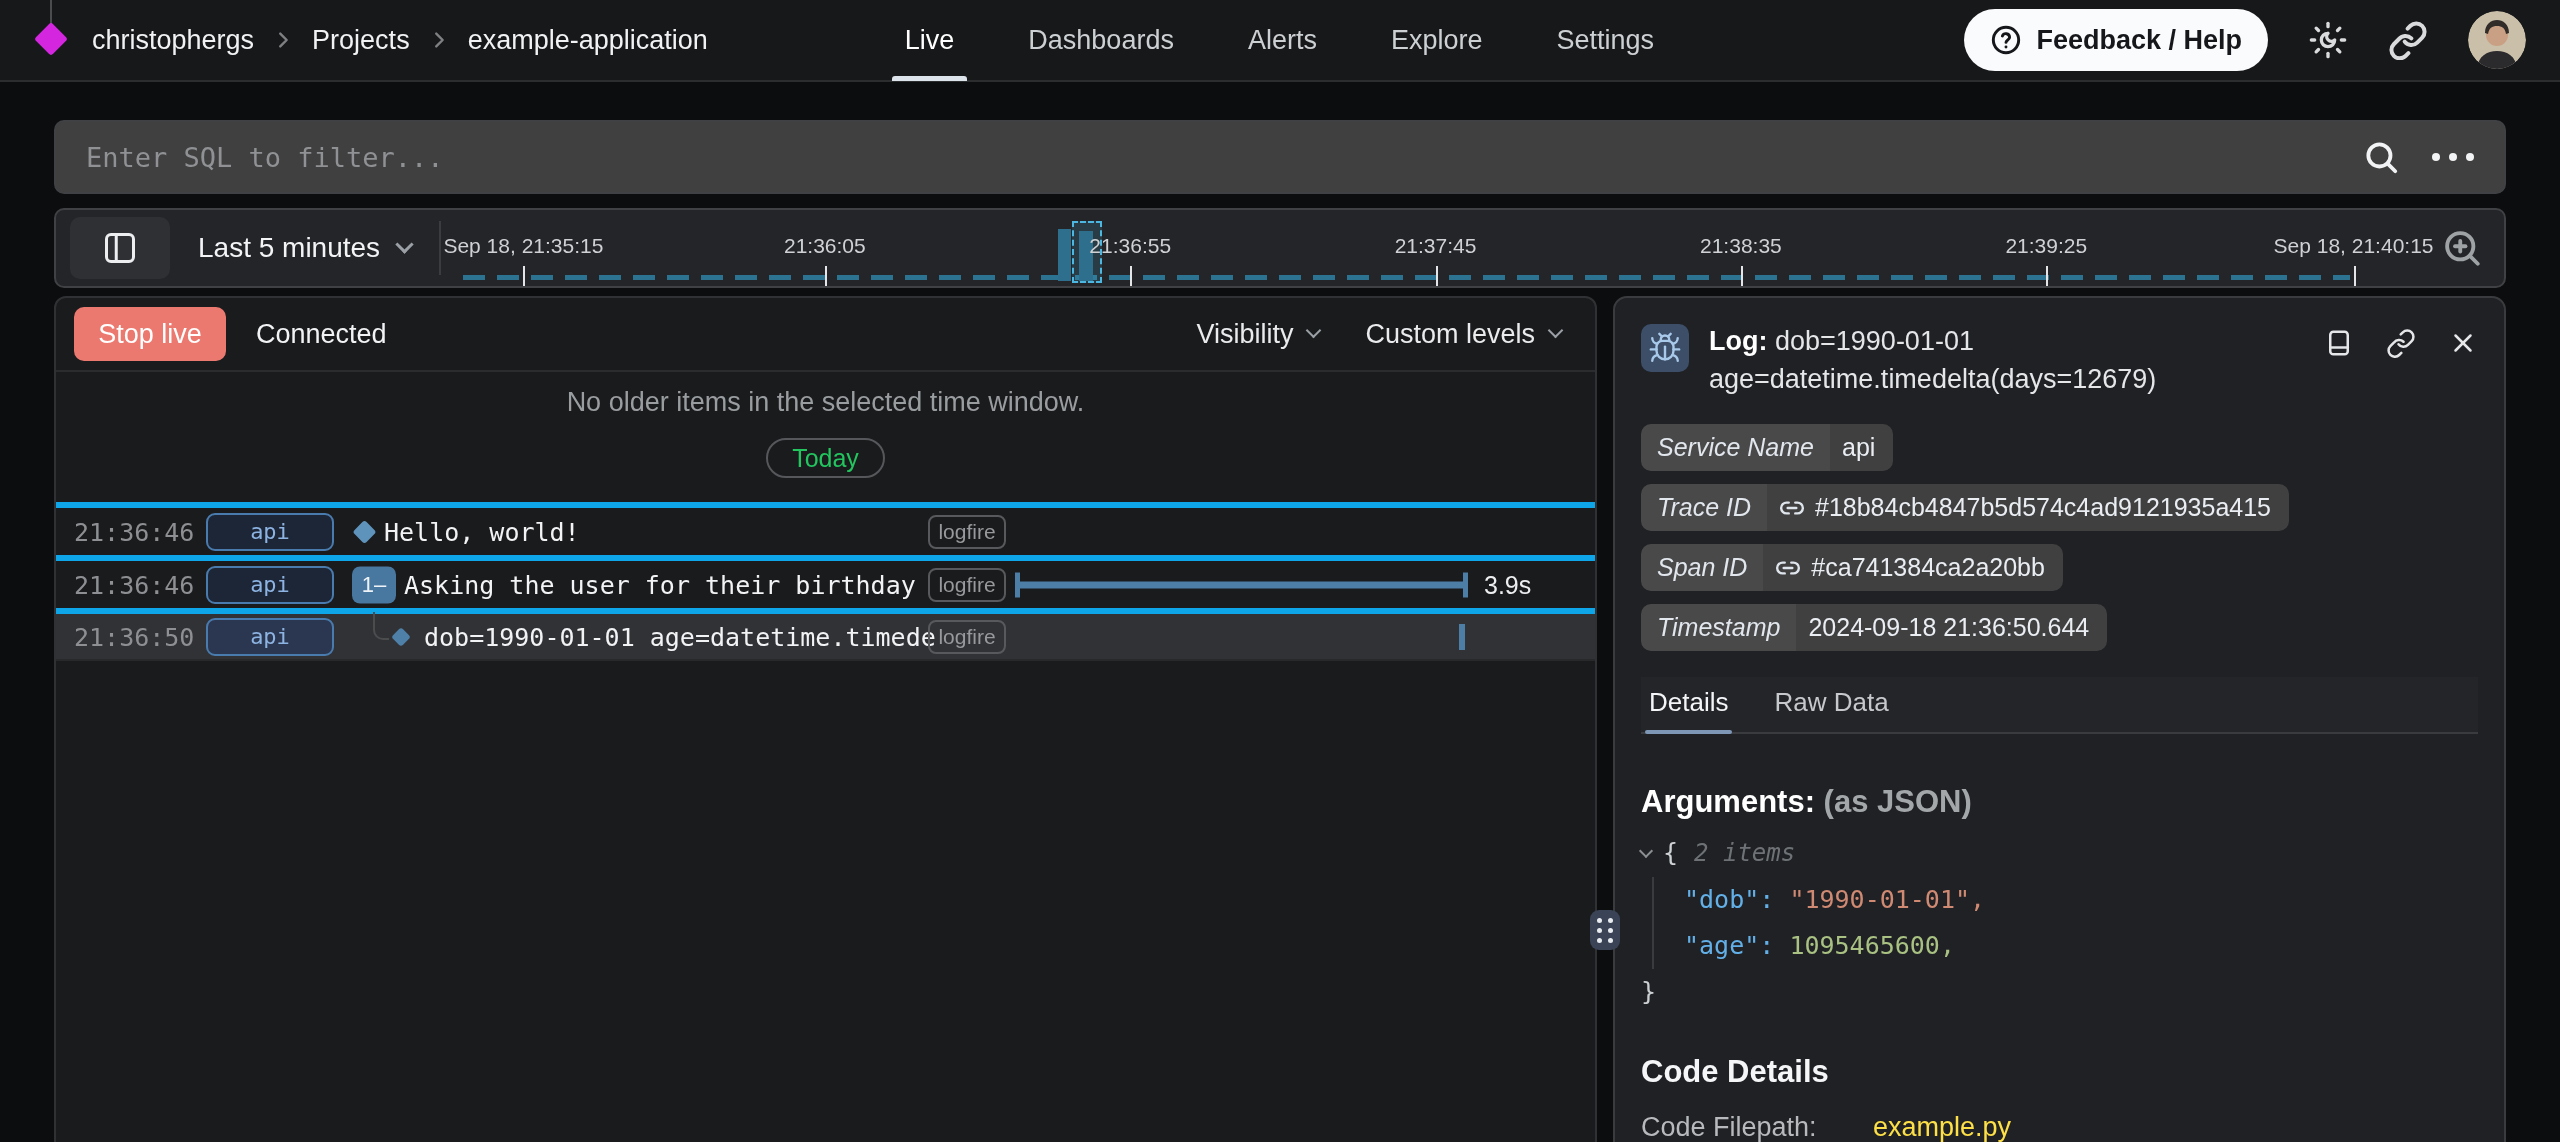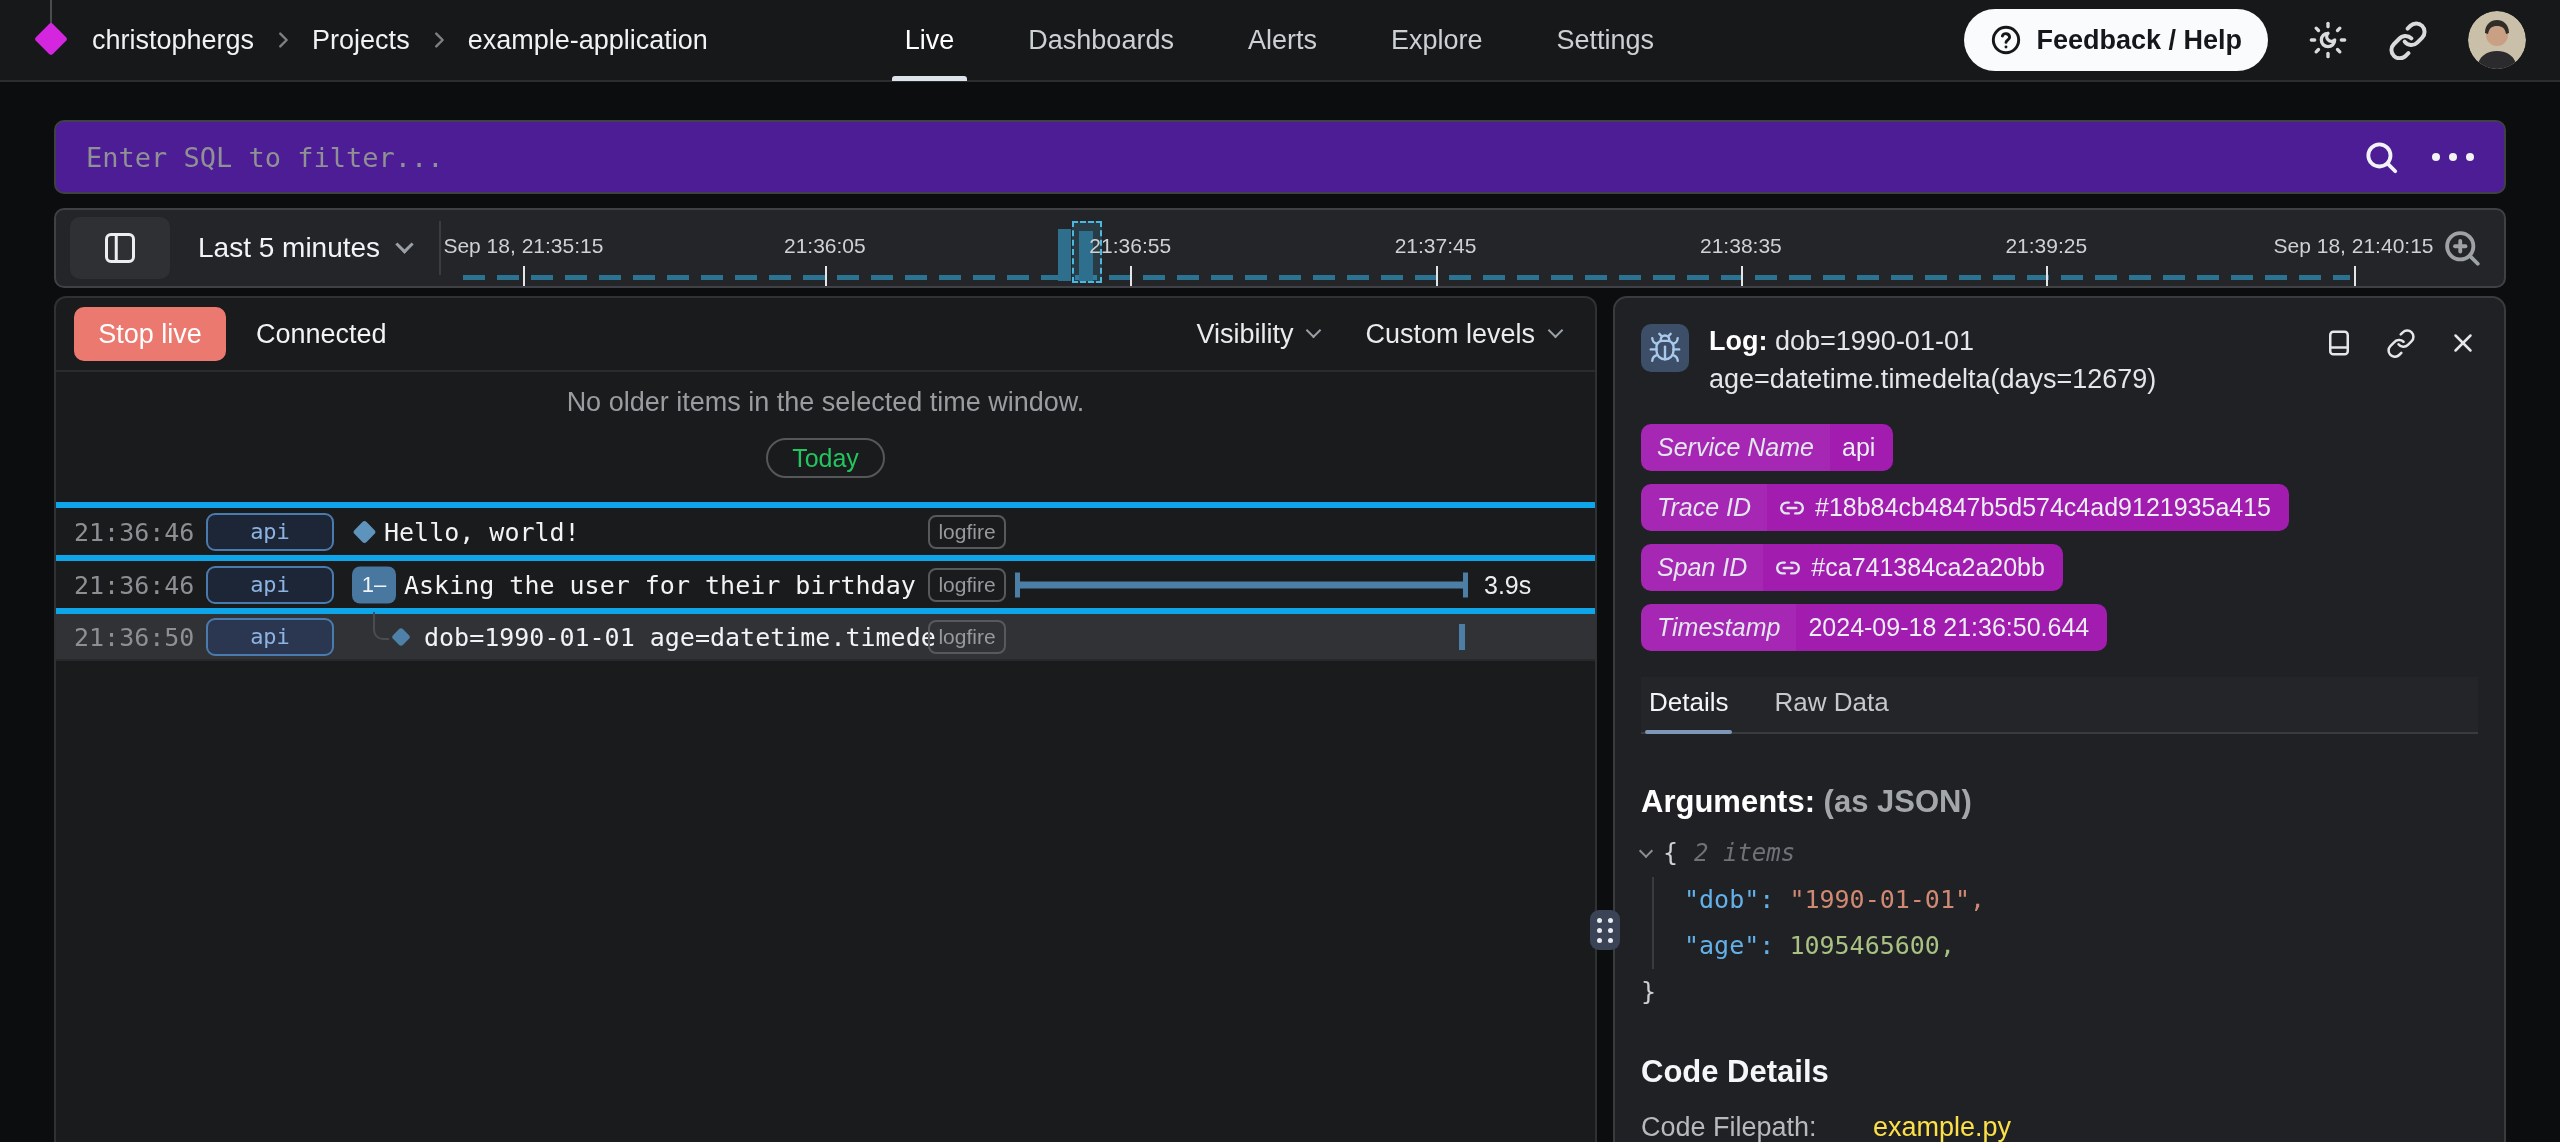--- a/index.html
+++ b/index.html
@@ -22,21 +22,21 @@
   .navright { margin-left:auto; display:flex; align-items:center; gap:40px; }
   .feedback { height:62px; border-radius:32px; background:#fafbfc; color:#15171a; font-size:27px; font-weight:700; display:flex; align-items:center; gap:14px; padding:0 26px; border:0; cursor:pointer; }
   .feedback svg { width:32px; height:32px; stroke:#15171a; stroke-width:2.2; fill:none; stroke-linecap:round; }
   .iconbtn { background:none; border:0; cursor:pointer; }
   .iconbtn svg { width:40px; height:40px; }
   .avatar { width:58px; height:58px; border-radius:50%; overflow:hidden; flex:none; }
 
   
   .page { padding:0 54px; }
 
-  .sqlbar { margin-top:38px; height:74px; background:#4c1d95; border:2px solid #404144; border-radius:10px; display:flex; align-items:center; padding:0 30px; }
+  .sqlbar { margin-top:38px; height:74px; background:#404040; border:2px solid #404144; border-radius:10px; display:flex; align-items:center; padding:0 30px; }
   .sqlbar .ph { flex:1; font-family:"DejaVu Sans Mono",monospace; font-size:27px; color:#8f9194; }
   .sqlbar .search svg { width:38px; height:38px; stroke:#f2f3f4; stroke-width:2.4; }
   .dots { display:flex; gap:9px; margin-left:32px; }
   .dots i { width:8px; height:8px; border-radius:50%; background:#f2f3f4; }
 
   
   .timebar { margin-top:14px; height:80px; background:#232528; border:2px solid #404144; border-radius:10px; display:flex; align-items:center; padding:0 14px; }
   .ptoggle { width:100px; height:62px; border-radius:10px; background:#2e3033; display:flex; align-items:center; justify-content:center; border:0; cursor:pointer; flex:none; }
   .ptoggle svg { width:36px; height:36px; stroke:#eceef0; stroke-width:2; }
   .range { display:flex; align-items:center; gap:18px; margin-left:28px; font-size:28px; color:#f3f4f6; cursor:pointer; white-space:nowrap; }
@@ -97,21 +97,21 @@
   
   .detailpanel { flex:1; background:#1f2124; border:2px solid #3a3b3e; border-radius:14px; padding:24px 26px; overflow:hidden; }
   .dhead { display:flex; align-items:flex-start; }
   .dbug { width:48px; height:48px; border-radius:10px; background:#3c4e68; display:flex; align-items:center; justify-content:center; flex:none; margin-top:2px; }
   .dbug svg { width:34px; height:34px; stroke:#a9c9ea; stroke-width:1.7; }
   .dtitle { margin-left:20px; width:620px; font-size:27px; line-height:38px; color:#e4e6e8; }
   .dtitle b { color:#ffffff; }
   .dicons { margin-left:auto; display:flex; gap:32px; padding-top:6px; }
   .dicons .iconbtn svg { width:30px; height:30px; stroke:#e4e6e8; stroke-width:2; }
   .chipcol { margin-top:26px; }
-  .chip { display:flex; width:fit-content; align-items:stretch; background:#a21caf; border-radius:10px; overflow:hidden; margin-bottom:13px; font-size:25px; cursor:pointer; }
+  .chip { display:flex; width:fit-content; align-items:stretch; background:#404040; border-radius:10px; overflow:hidden; margin-bottom:13px; font-size:25px; cursor:pointer; }
   .chip .cl { font-style:italic; color:#e2e7ee; padding:9px 16px; background:rgba(255,255,255,0.05); display:flex; align-items:center; }
   .chip .cv { color:#eaeef3; padding:9px 18px 9px 12px; display:flex; align-items:center; gap:10px; }
   .chip .cv svg { width:26px; height:26px; stroke:#dfe5ec; stroke-width:2.2; }
   .dtabs { margin-top:26px; border-bottom:2px solid #3a3b3e; display:flex; gap:46px; padding:10px 8px 0 8px; background:rgba(255,255,255,0.02); }
   .dtab { padding-bottom:14px; font-size:26px; color:#c6c8cb; position:relative; cursor:pointer; }
   .dtab.active { color:#f4f5f7; }
   .dtab.active::after { content:""; position:absolute; left:-4px; right:-4px; bottom:-2px; height:4px; background:#7e97b7; border-radius:2px; }
   .argh { margin-top:50px; font-size:31px; font-weight:700; color:#ffffff; }
   .argh .sub { color:#a4a7aa; }
   .jsonv { margin-top:18px; font-family:"DejaVu Sans Mono",monospace; font-size:25px; color:#cfd2d5; }

